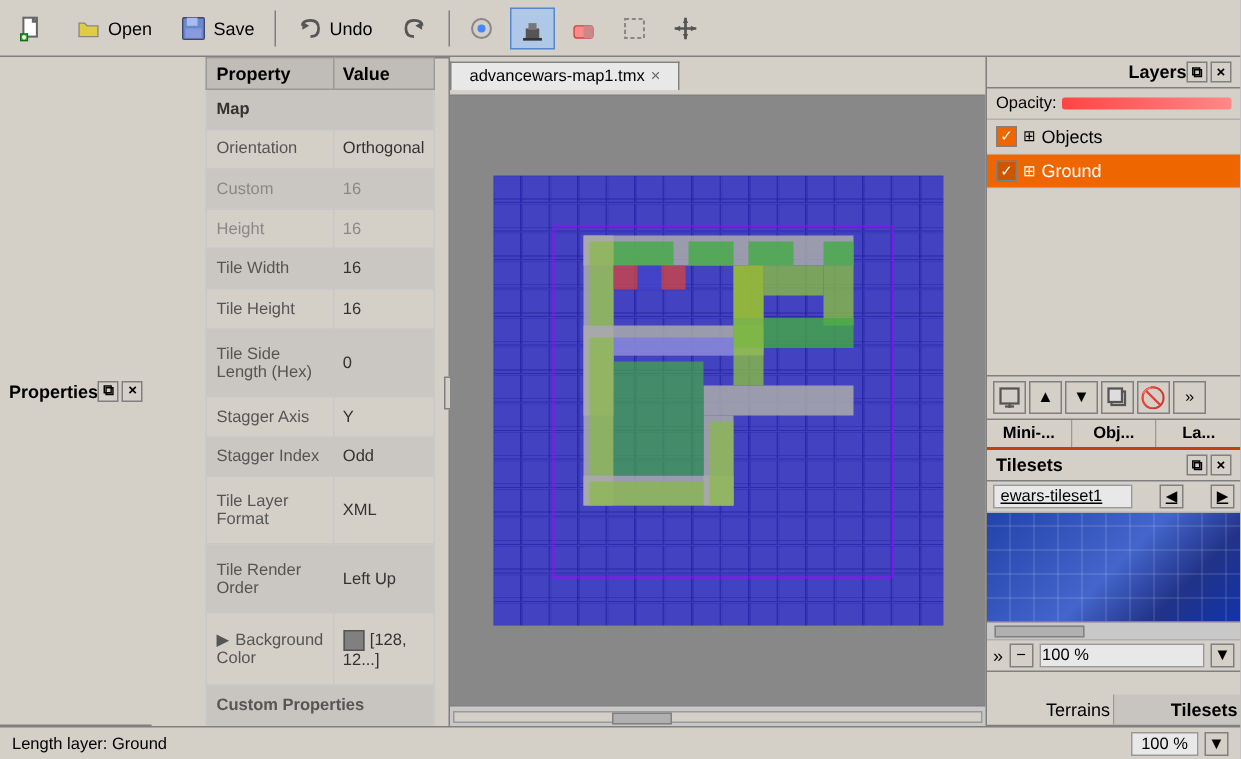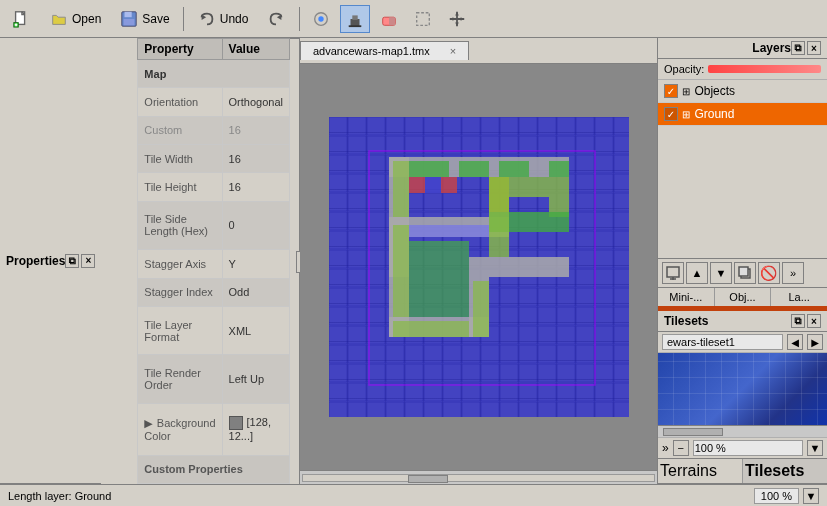--- a/index.html
+++ b/index.html
@@ -121,21 +121,21 @@
       display: flex;
       align-items: center;
     }
     .tab-item {
       padding: 3px 12px;
       background: #e8e8e8;
       border: 1px solid #808080;
       border-bottom: none;
       cursor: pointer;
       font-size: 11px;
-      display: flex; align-items: flex-end; gap: 20px;
+      display: flex; align-items: flex-end; gap: 4px;
     }
     .tab-close { cursor: pointer; color: #666; font-size: 11px; }
     #canvas-viewport {
       flex: 1;
       background: #888;
       overflow: hidden;
       position: relative;
       display: flex;
       align-items: center;
       justify-content: center;
@@ -239,21 +239,22 @@
       background: #d4d0c8;
       border: 1px solid #808080;
       cursor: pointer;
       display: flex; align-items: center; justify-content: center;
       font-size: 11px;
     }
 
     
     #layer-view-tabs {
       display: flex;
-      border-bottom: 5px solid #c2410c;
+      border-bottom: 2px solid #c2410c;
+      font-weight: bold;
     }
     .layer-view-tab {
       flex: 1;
       text-align: center;
       padding: 3px 2px;
       font-size: 11px;
       cursor: pointer;
       border-right: 1px solid #999;
       background: #d4d0c8;
     }
@@ -267,21 +268,22 @@
       border-bottom: 1px solid #808080;
       display: flex;
       justify-content: space-between;
       align-items: center;
     }
     #tileset-selector {
       display: flex;
       align-items: center;
       padding: 2px 4px;
       border-bottom: 1px solid #b0b0b0;
-      gap: 4px;
+      gap: 18px;
+      text-decoration: underline;
     }
     .tileset-name {
       flex: 1;
       font-size: 11px;
       background: #e8e8e8;
       border: 1px solid #999;
       padding: 1px 4px;
     }
     .tileset-nav-btn {
       width: 16px; height: 16px;
@@ -327,26 +329,27 @@
     .zoom-select { flex: 1; font-size: 11px; background: #e8e8e8; border: 1px solid #999; padding: 1px; }
 
     
     #bottom-tabs {
       display: flex;
       border-top: 1px solid #808080;
       border-bottom: 1px solid #808080;
     }
     .bottom-tab {
       flex: 1;
-      text-align: left;
+      text-align: right;
       padding: 3px 2px;
-      font-size: 16px;
+      font-size: 12px;
       cursor: pointer;
       background: #d4d0c8;
       border-right: 1px solid #999;
+      margin-top: 15px;
     }
     .bottom-tab.active { background: #c8c5c0; font-weight: bold; }
     .bottom-tab:last-child { border-right: none; }
 
     
     #status-bar {
       height: 22px;
       background: #d4d0c8;
       border-top: 1px solid #808080;
       display: flex;
@@ -491,20 +494,24 @@
 
         <tr class="section-row">
           <td colspan="2">Map</td>
         </tr>
         <tr class="prop-row">
           <td class="prop-label">Orientation</td>
           <td class="prop-value">Orthogonal</td>
         </tr>
         <tr class="prop-row alt">
           <td class="prop-label" style="color:#888;">Custom</td>
+          <td class="prop-value" style="color:#888;">16</td>
+        </tr>
+        <tr class="prop-row">
+          <td class="prop-label" style="color:#888;">Height</td>
           <td class="prop-value" style="color:#888;">16</td>
         </tr>
         <tr class="prop-row alt">
           <td class="prop-label">Tile Width</td>
           <td class="prop-value">16</td>
         </tr>
         <tr class="prop-row">
           <td class="prop-label">Tile Height</td>
           <td class="prop-value">16</td>
         </tr>

